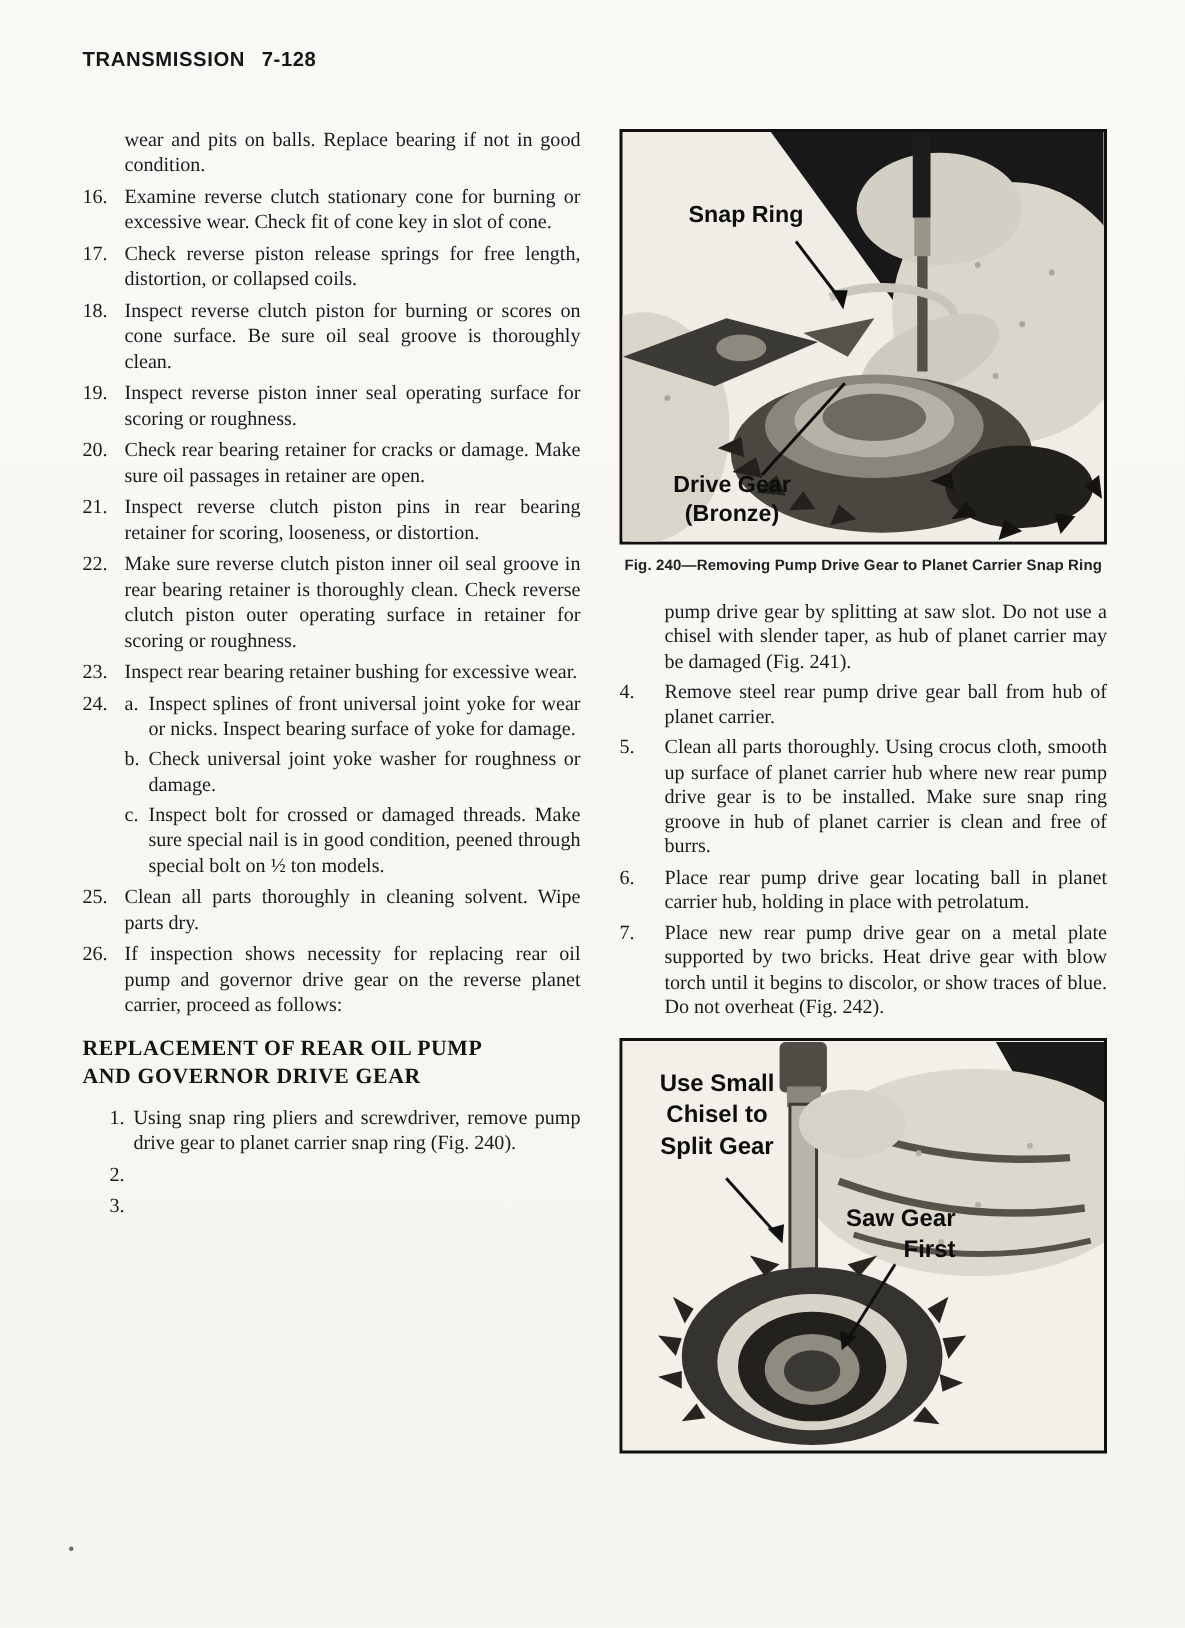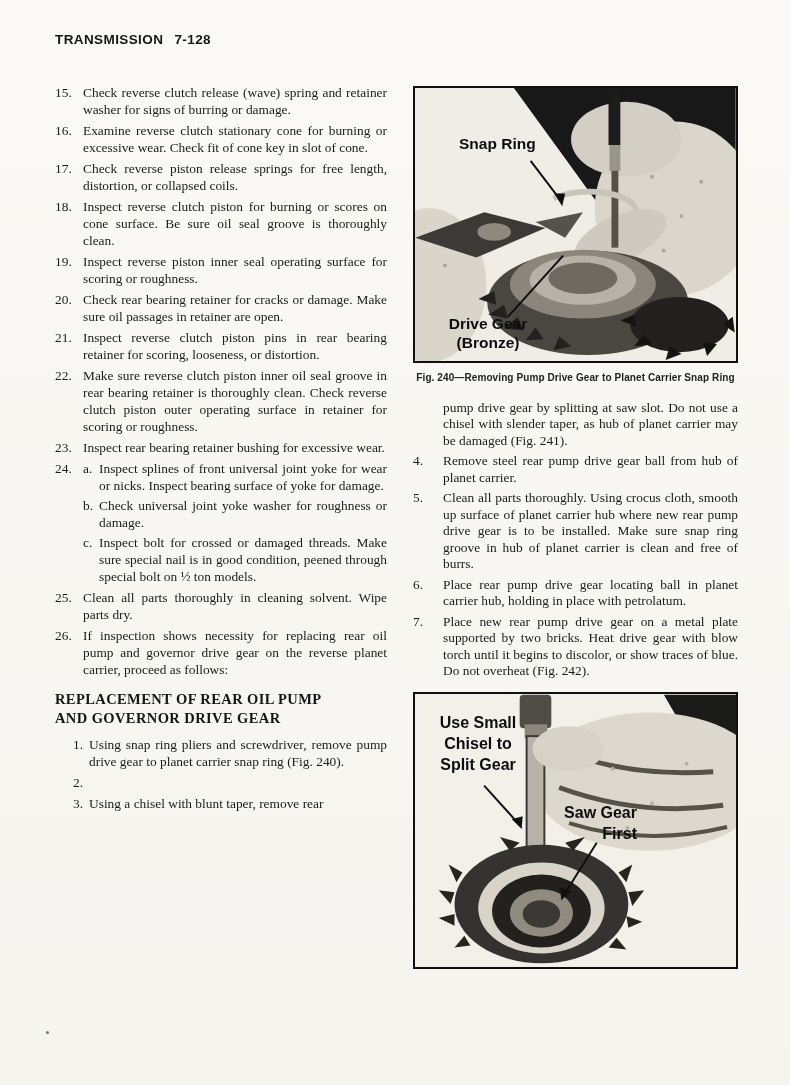--- a/index.html
+++ b/index.html
@@ -71,25 +71,22 @@
   }
 </style>
 </head>
 <body>
 
 <div class="page">
 
   <div class="hdr">TRANSMISSION 7-128</div>
 
   <div class="col-left">
-
-    <div class="item">
-      <span class="num">15.</span>
-      <span class="txt">Check reverse clutch release (wave) spring and retainer washer for signs of burring or damage.</span>
-    </div>
+    <div class="intro">wear and pits on balls. Replace bearing if not in good condition.</div>
+
     <div class="item">
       <span class="num">16.</span>
       <span class="txt">Examine reverse clutch stationary cone for burning or excessive wear. Check fit of cone key in slot of cone.</span>
     </div>
     <div class="item">
       <span class="num">17.</span>
       <span class="txt">Check reverse piston release springs for free length, distortion, or collapsed coils.</span>
     </div>
     <div class="item">
       <span class="num">18.</span>
@@ -150,21 +147,20 @@
 
     <div class="item">
       <span class="num" style="text-align:right;padding-right:6px;">1.</span>
       <span class="txt">Using snap ring pliers and screwdriver, remove pump drive gear to planet carrier snap ring (Fig. 240).</span>
     </div>
     <div class="item">
       <span class="num" style="text-align:right;padding-right:6px;">2.</span>
     </div>
     <div class="item">
       <span class="num" style="text-align:right;padding-right:6px;">3.</span>
-      <span class="txt">Using a chisel with blunt taper, remove rear</span>
     </div>
   </div>
 
   <div class="col-right">
 
     <div class="figure">
       <svg viewBox="0 0 325 277">
         <rect width="325" height="277" fill="#efede6"></rect>
         <polygon points="100,0 325,0 325,158 242,196 148,66" fill="#181818"></polygon>
         <ellipse cx="14" cy="200" rx="58" ry="78" fill="#d9d5cb"></ellipse>

